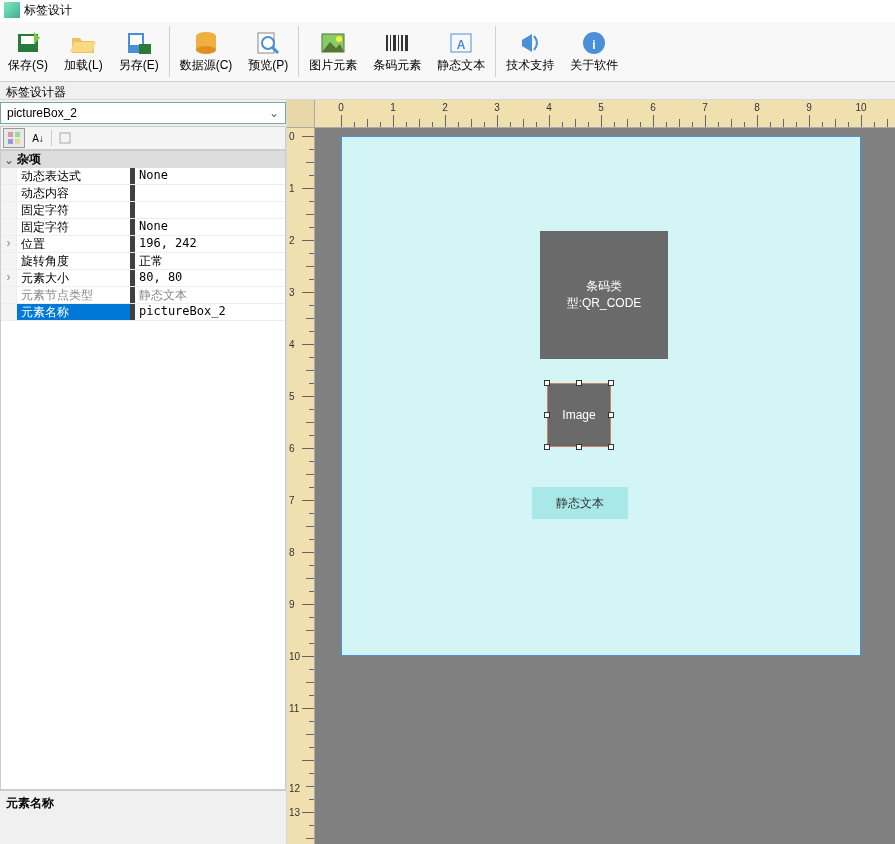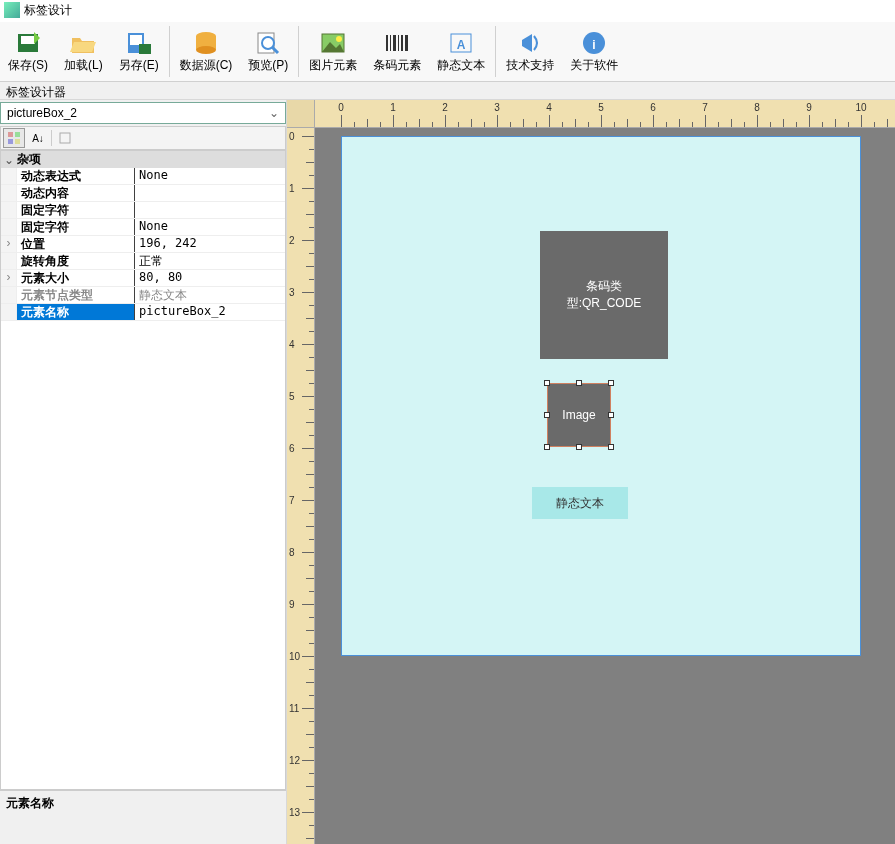--- a/index.html
+++ b/index.html
@@ -24,21 +24,21 @@
 .view-toolbar { height: 24px; border: 1px solid #ccc; background: #f4f4f4; display: flex; align-items: center; padding: 2px; gap: 2px; }
 .vt-btn { width: 22px; height: 20px; border: 1px solid transparent; display: flex; align-items: center; justify-content: center; cursor: pointer; }
 .vt-btn.active { border-color: #999; background: #e8e8e8; }
 
 .prop-grid { flex: 1; background: #fff; border: 1px solid #ccc; overflow: auto; }
 .cat-row { background: #ddd; height: 17px; display: flex; align-items: center; cursor: pointer; }
 .cat-exp { width: 16px; text-align: center; color: #555; }
 .cat-name { font-weight: bold; }
 .prop-row { display: flex; height: 17px; border-bottom: 1px solid #eee; }
 .prop-exp { width: 16px; text-align: center; color: #888; border-right: 1px solid #eee; background: #f4f4f4; }
-.prop-name { width: 118px; padding-left: 4px; border-right: 1px solid #404040; overflow: hidden; white-space: nowrap; font-weight: bold; }
+.prop-name { width: 118px; padding-left: 4px; border-right: 5px solid #404040; overflow: hidden; white-space: nowrap; }
 .prop-val { flex: 1; padding-left: 4px; font-family: "SimSun", monospace; overflow: hidden; white-space: nowrap; }
 .prop-row.ro .prop-name, .prop-row.ro .prop-val { color: #888; }
 .prop-row.sel .prop-name { background: #0078d7; color: #fff; }
 
 .desc-panel { height: 54px; background: #f0f0f0; border-top: 1px solid #ccc; padding: 4px 6px; }
 .desc-title { font-weight: bold; margin-bottom: 2px; }
 
 .right { flex: 1; background: #fff; position: relative; overflow: hidden; }
 .ruler-corner { position: absolute; left: 0; top: 0; width: 28px; height: 28px; background: #e8d8a8; border-right: 1px solid #aaa; border-bottom: 1px solid #aaa; }
 .ruler-h { position: absolute; left: 28px; top: 0; right: 0; height: 28px; background: #f0e0b0; border-bottom: 1px solid #aaa; }
@@ -379,21 +379,21 @@
         <div class="tick-num-v" style="top: 528px;">10</div>
         <div class="tick tick-v" style="top: 541px; width: 5px;"></div>
         <div class="tick tick-v" style="top: 554px; width: 8px;"></div>
         <div class="tick tick-v" style="top: 567px; width: 5px;"></div>
         <div class="tick tick-v" style="top: 580px; width: 12px;"></div>
         <div class="tick-num-v" style="top: 580px;">11</div>
         <div class="tick tick-v" style="top: 593px; width: 5px;"></div>
         <div class="tick tick-v" style="top: 606px; width: 8px;"></div>
         <div class="tick tick-v" style="top: 619px; width: 5px;"></div>
         <div class="tick tick-v" style="top: 632px; width: 12px;"></div>
-        <div class="tick-num-v" style="top: 632px;">12</div>
+        <div class="tick-num-v" style="top: 660px;">12</div>
         <div class="tick tick-v" style="top: 645px; width: 5px;"></div>
         <div class="tick tick-v" style="top: 658px; width: 8px;"></div>
         <div class="tick tick-v" style="top: 671px; width: 5px;"></div>
         <div class="tick tick-v" style="top: 684px; width: 12px;"></div>
         <div class="tick-num-v" style="top: 684px;">13</div>
         <div class="tick tick-v" style="top: 697px; width: 5px;"></div>
         <div class="tick tick-v" style="top: 710px; width: 8px;"></div>
       </div>
     <div class="canvas-area">
       <div class="page">

